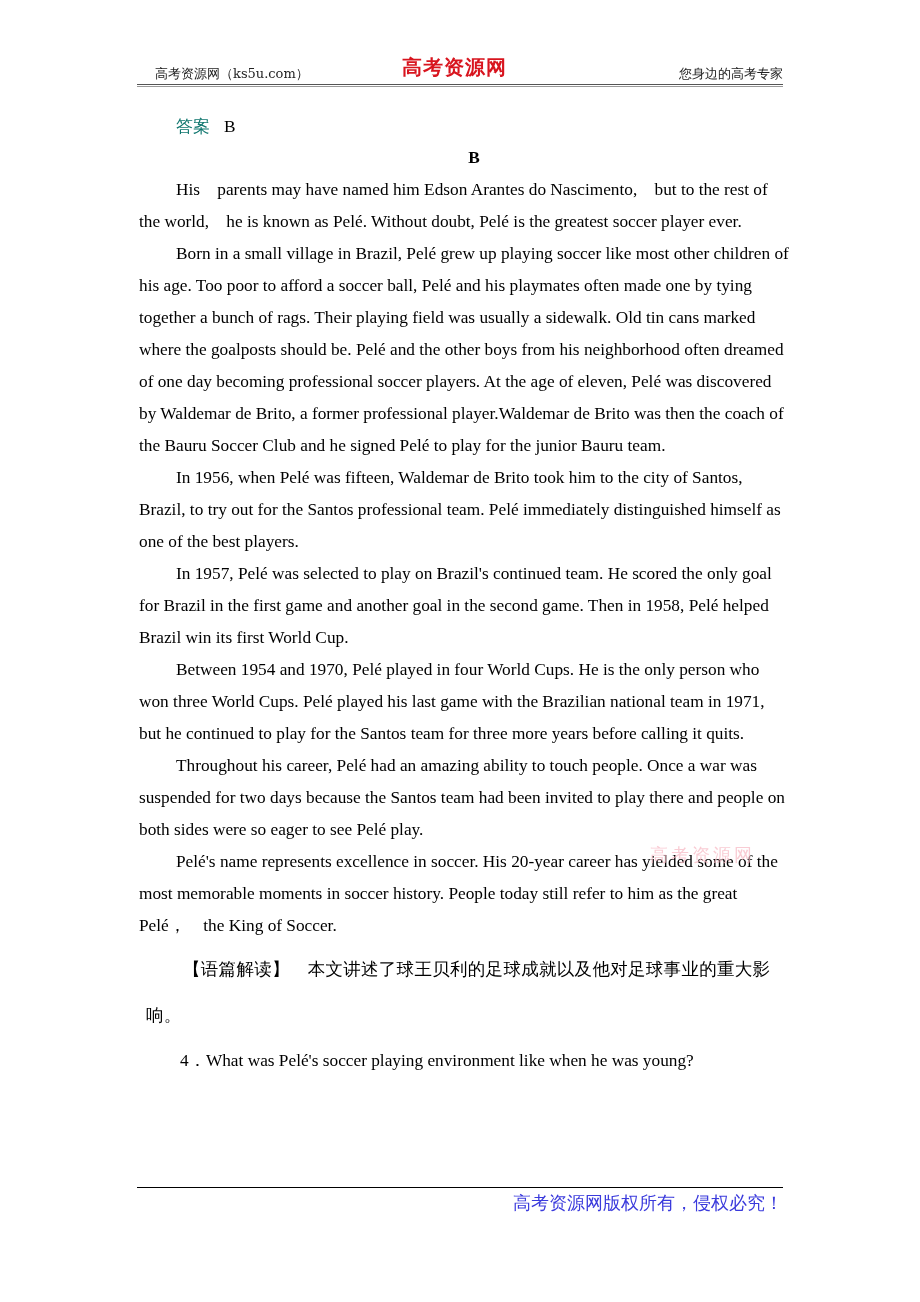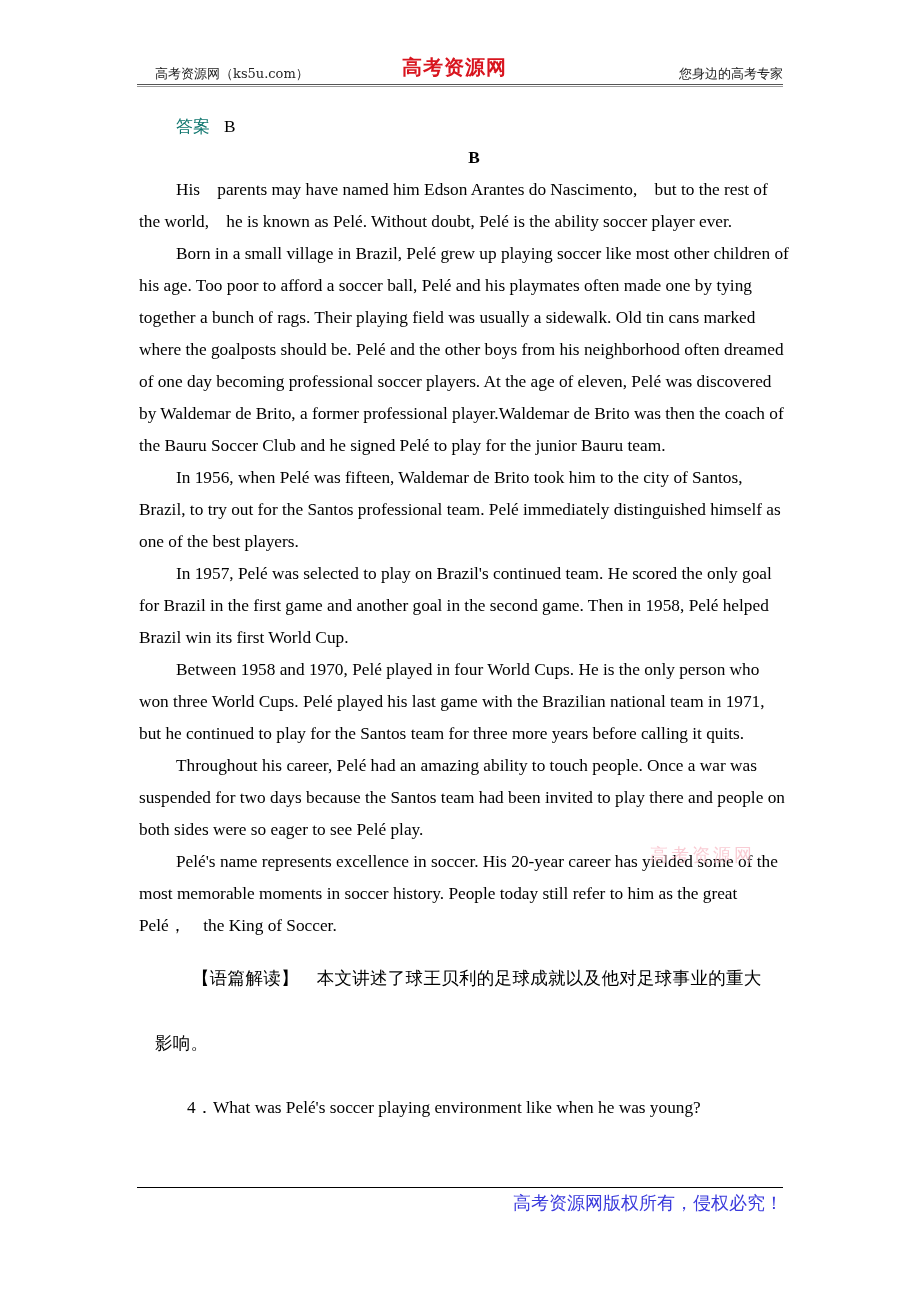--- a/index.html
+++ b/index.html
@@ -82,33 +82,33 @@
       font-weight: bold;
       height: 32px;
       padding-left: 20px;
     }
     .para {
       margin: 0;
       text-indent: 37px;
       text-align: left;
     }
     .summary {
-      margin: 16px;
+      margin: 7px;
       font-family: "DejaVu Sans", sans-serif;
       font-size: 17.5px;
-      line-height: 65px;
+      line-height: 46px;
       text-indent: 37px;
       margin-top: 4px;
       letter-spacing: 0.3px;
     }
     .summary-label {
       font-family: "DejaVu Sans", sans-serif;
     }
     .question {
-      margin: 11px;
+      margin: 4px;
       margin-top: 2px;
       text-indent: 37px;
     }
     .watermark {
       position: absolute;
       left: 650px;
       top: 843px;
       font-family: "DejaVu Serif", serif;
       font-size: 18px;
       color: #f7b7c2;
@@ -143,25 +143,25 @@
   <div class="hdr-rule"></div>
 </div>
 
 <div class="content">
   <div class="answer-line">
     <span class="answer-label">答案</span><span>B</span>
   </div>
 
   <div class="section-title">B</div>
 
-  <p class="para">His parents may have named him Edson Arantes do Nascimento, but to the rest of the world, he is known as Pelé. Without doubt, Pelé is the ability soccer player ever.</p>
+  <p class="para">His parents may have named him Edson Arantes do Nascimento, but to the rest of the world, he is known as Pelé. Without doubt, Pelé is the greatest soccer player ever.</p>
   <p class="para">Born in a small village in Brazil, Pelé grew up playing soccer like most other children of his age. Too poor to afford a soccer ball, Pelé and his playmates often made one by tying together a bunch of rags. Their playing field was usually a sidewalk. Old tin cans marked where the goalposts should be. Pelé and the other boys from his neighborhood often dreamed of one day becoming professional soccer players. At the age of eleven, Pelé was discovered by Waldemar de Brito, a former professional player.Waldemar de Brito was then the coach of the Bauru Soccer Club and he signed Pelé to play for the junior Bauru team.</p>
   <p class="para">In 1956, when Pelé was fifteen, Waldemar de Brito took him to the city of Santos, Brazil, to try out for the Santos professional team. Pelé immediately distinguished himself as one of the best players.</p>
   <p class="para">In 1957, Pelé was selected to play on Brazil's continued team. He scored the only goal for Brazil in the first game and another goal in the second game. Then in 1958, Pelé helped Brazil win its first World Cup.</p>
-  <p class="para">Between 1958 and 1970, Pelé played in four World Cups. He is the only person who won three World Cups. Pelé played his last game with the Brazilian national team in 1971, but he continued to play for the Santos team for three more years before calling it quits.</p>
+  <p class="para">Between 1954 and 1970, Pelé played in four World Cups. He is the only person who won three World Cups. Pelé played his last game with the Brazilian national team in 1971, but he continued to play for the Santos team for three more years before calling it quits.</p>
   <p class="para">Throughout his career, Pelé had an amazing ability to touch people. Once a war was suspended for two days because the Santos team had been invited to play there and people on both sides were so eager to see Pelé play.</p>
   <p class="para">Pelé's name represents excellence in soccer. His 20-year career has yielded some of the most memorable moments in soccer history. People today still refer to him as the great Pelé， the King of Soccer.</p>
 
   <p class="summary">
     <span class="summary-label">【语篇解读】</span> <span>本文讲述了球王贝利的足球成就以及他对足球事业的重大影响。</span>
   </p>
 
   <p class="question">
     <span>4．</span><span>What was Pelé's soccer playing environment like when he was young?</span>
   </p>

